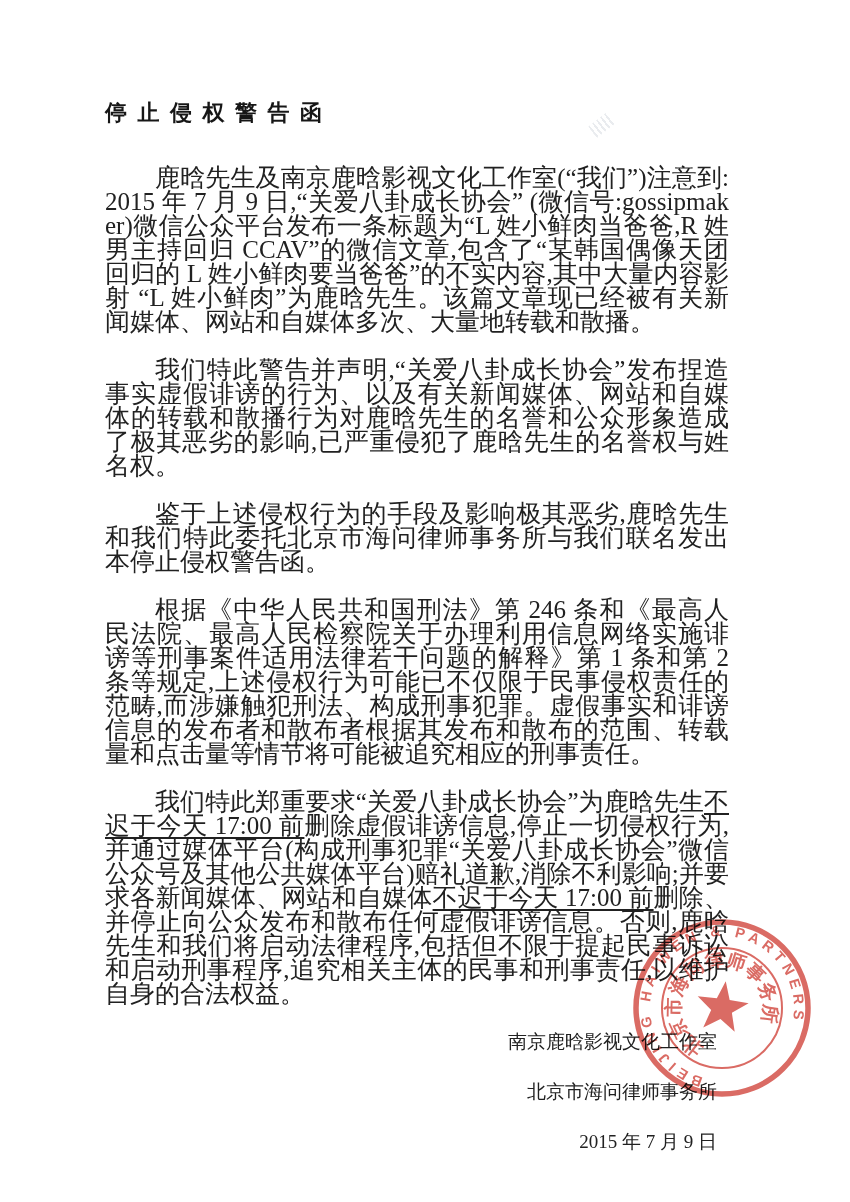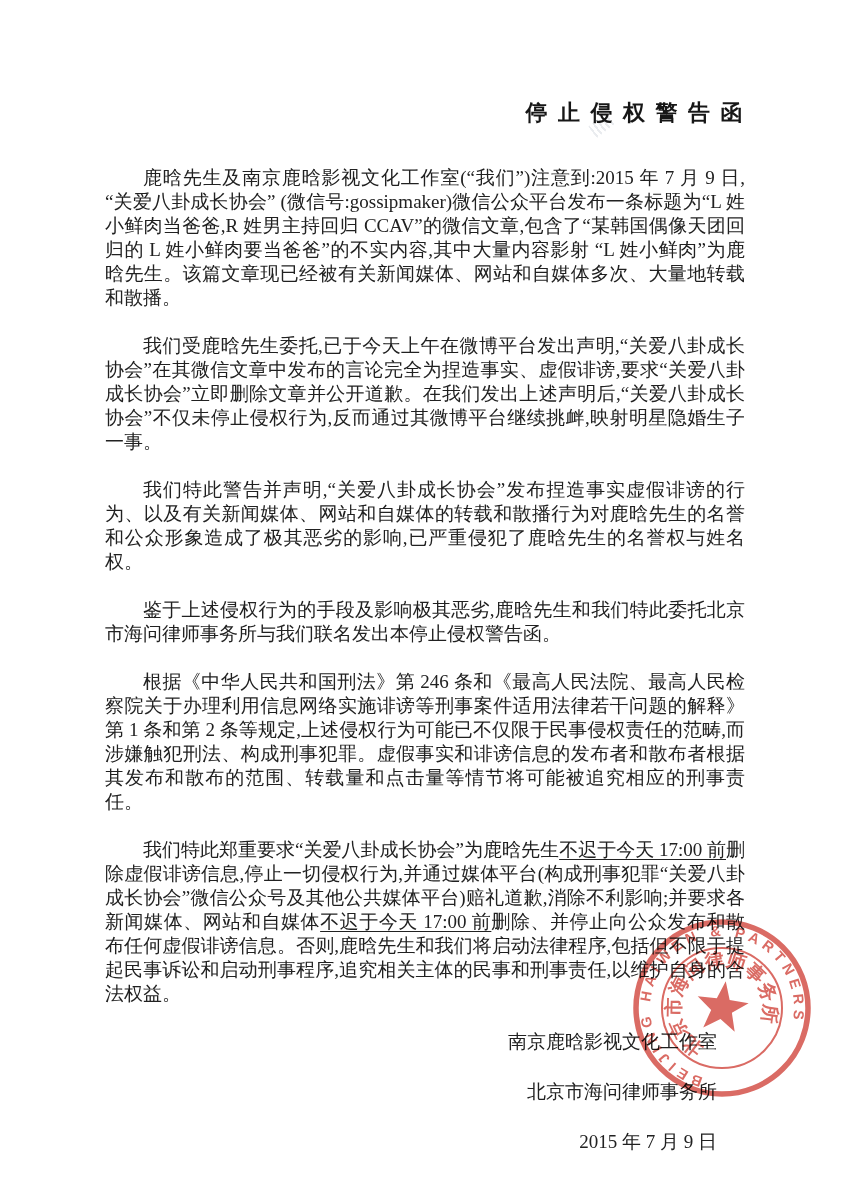--- a/index.html
+++ b/index.html
@@ -15,31 +15,31 @@
   .content {
     position: absolute;
     left: 105px;
     top: 96px;
     width: 640px;
   }
   .doc-title {
     font-size: 22px;
     font-weight: 700;
     line-height: 33px;
-    text-align: right;
+    text-align: left;
     letter-spacing: 2.5px;
     color: #161616;
     margin: 0 0 37px 0;
   }
   .para {
-    font-size: 19px;
+    font-size: 25px;
     line-height: 24px;
     text-align: justify;
     text-indent: 2em;
-    margin: 0 0 24px 0;
+    margin: 0 16px 24px 0;
     word-break: break-all;
   }
   .para span.em {
     font-weight: 400;
     text-decoration: underline;
     text-underline-offset: 3px;
   }
   .signature-block {
     margin-top: 8px;
   }
@@ -91,21 +91,20 @@
 
 <div class="page">
 
   <div class="scan-artifact"></div>
 
   <div class="content">
     <h1 class="doc-title">停 止 侵 权 警 告 函</h1>
 
     <div id="paragraphs">
         <p class="para"><span>鹿晗先生及南京鹿晗影视文化工作室(“我们”)注意到:2015 年 7 月 9 日,“关爱八卦成长协会” (微信号:gossipmaker)微信公众平台发布一条标题为“L 姓小鲜肉当爸爸,R 姓男主持回归 CCAV”的微信文章,包含了“某韩国偶像天团回归的 L 姓小鲜肉要当爸爸”的不实内容,其中大量内容影射 “L 姓小鲜肉”为鹿晗先生。该篇文章现已经被有关新闻媒体、网站和自媒体多次、大量地转载和散播。</span></p>
-        <p class="para"><span>我们受鹿晗先生委托,已于今天上午在微博平台发出声明,“关爱八卦成长协会”在其微信文章中发布的言论完全为捏造事实、虚假诽谤,要求“关爱八卦成长协会”立即删除文章并公开道歉。在我们发出上述声明后,“关爱八卦成长协会”不仅未停止侵权行为,反而通过其微博平台继续挑衅,映射明星隐婚生子一事。</span></p>
         <p class="para"><span>我们特此警告并声明,“关爱八卦成长协会”发布捏造事实虚假诽谤的行为、以及有关新闻媒体、网站和自媒体的转载和散播行为对鹿晗先生的名誉和公众形象造成了极其恶劣的影响,已严重侵犯了鹿晗先生的名誉权与姓名权。</span></p>
         <p class="para"><span>鉴于上述侵权行为的手段及影响极其恶劣,鹿晗先生和我们特此委托北京市海问律师事务所与我们联名发出本停止侵权警告函。</span></p>
         <p class="para"><span>根据《中华人民共和国刑法》第 246 条和《最高人民法院、最高人民检察院关于办理利用信息网络实施诽谤等刑事案件适用法律若干问题的解释》第 1 条和第 2 条等规定,上述侵权行为可能已不仅限于民事侵权责任的范畴,而涉嫌触犯刑法、构成刑事犯罪。虚假事实和诽谤信息的发布者和散布者根据其发布和散布的范围、转载量和点击量等情节将可能被追究相应的刑事责任。</span></p>
         <p class="para"><span>我们特此郑重要求“关爱八卦成长协会”为鹿晗先生</span><span class="em">不迟于今天 17:00 前</span><span>删除虚假诽谤信息,停止一切侵权行为,并通过媒体平台(构成刑事犯罪“关爱八卦成长协会”微信公众号及其他公共媒体平台)赔礼道歉,消除不利影响;并要求各新闻媒体、网站和自媒体</span><span class="em">不迟于今天 17:00 前</span><span>删除、并停止向公众发布和散布任何虚假诽谤信息。否则,鹿晗先生和我们将启动法律程序,包括但不限于提起民事诉讼和启动刑事程序,追究相关主体的民事和刑事责任,以维护自身的合法权益。</span></p>
       </div>
 
     <div class="signature-block">
       <p class="sig-line">南京鹿晗影视文化工作室</p>
       <p class="sig-line">北京市海问律师事务所</p>
       <p class="sig-line">2015 年 7 月 9 日</p>

